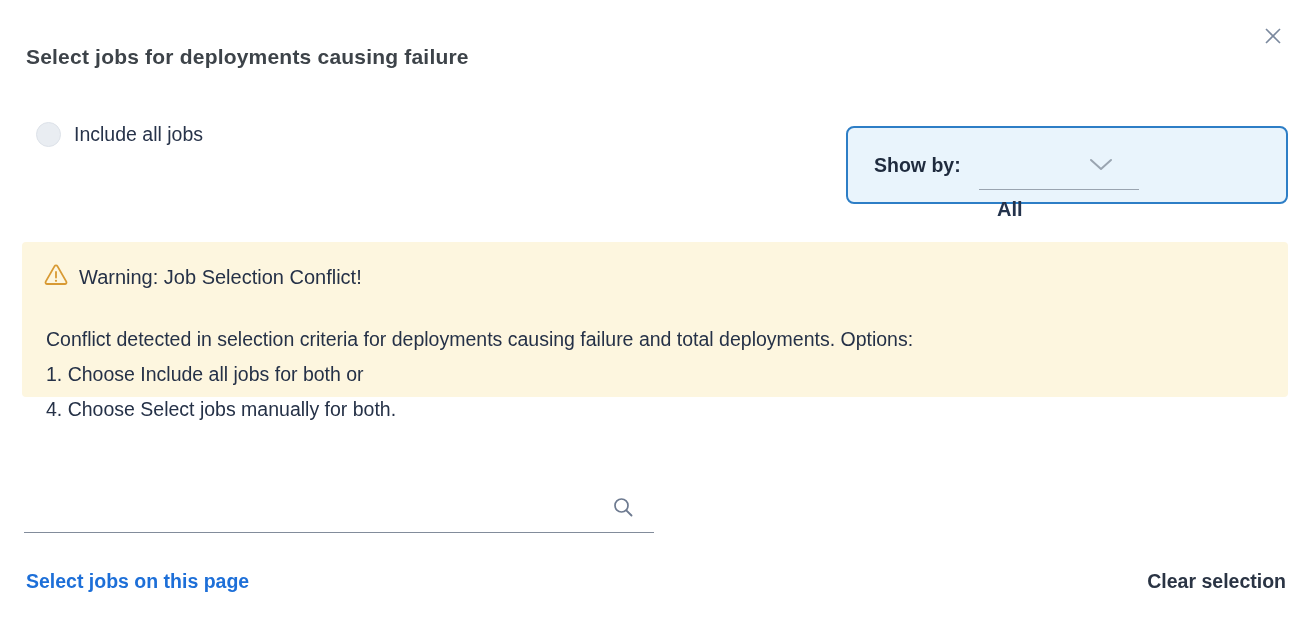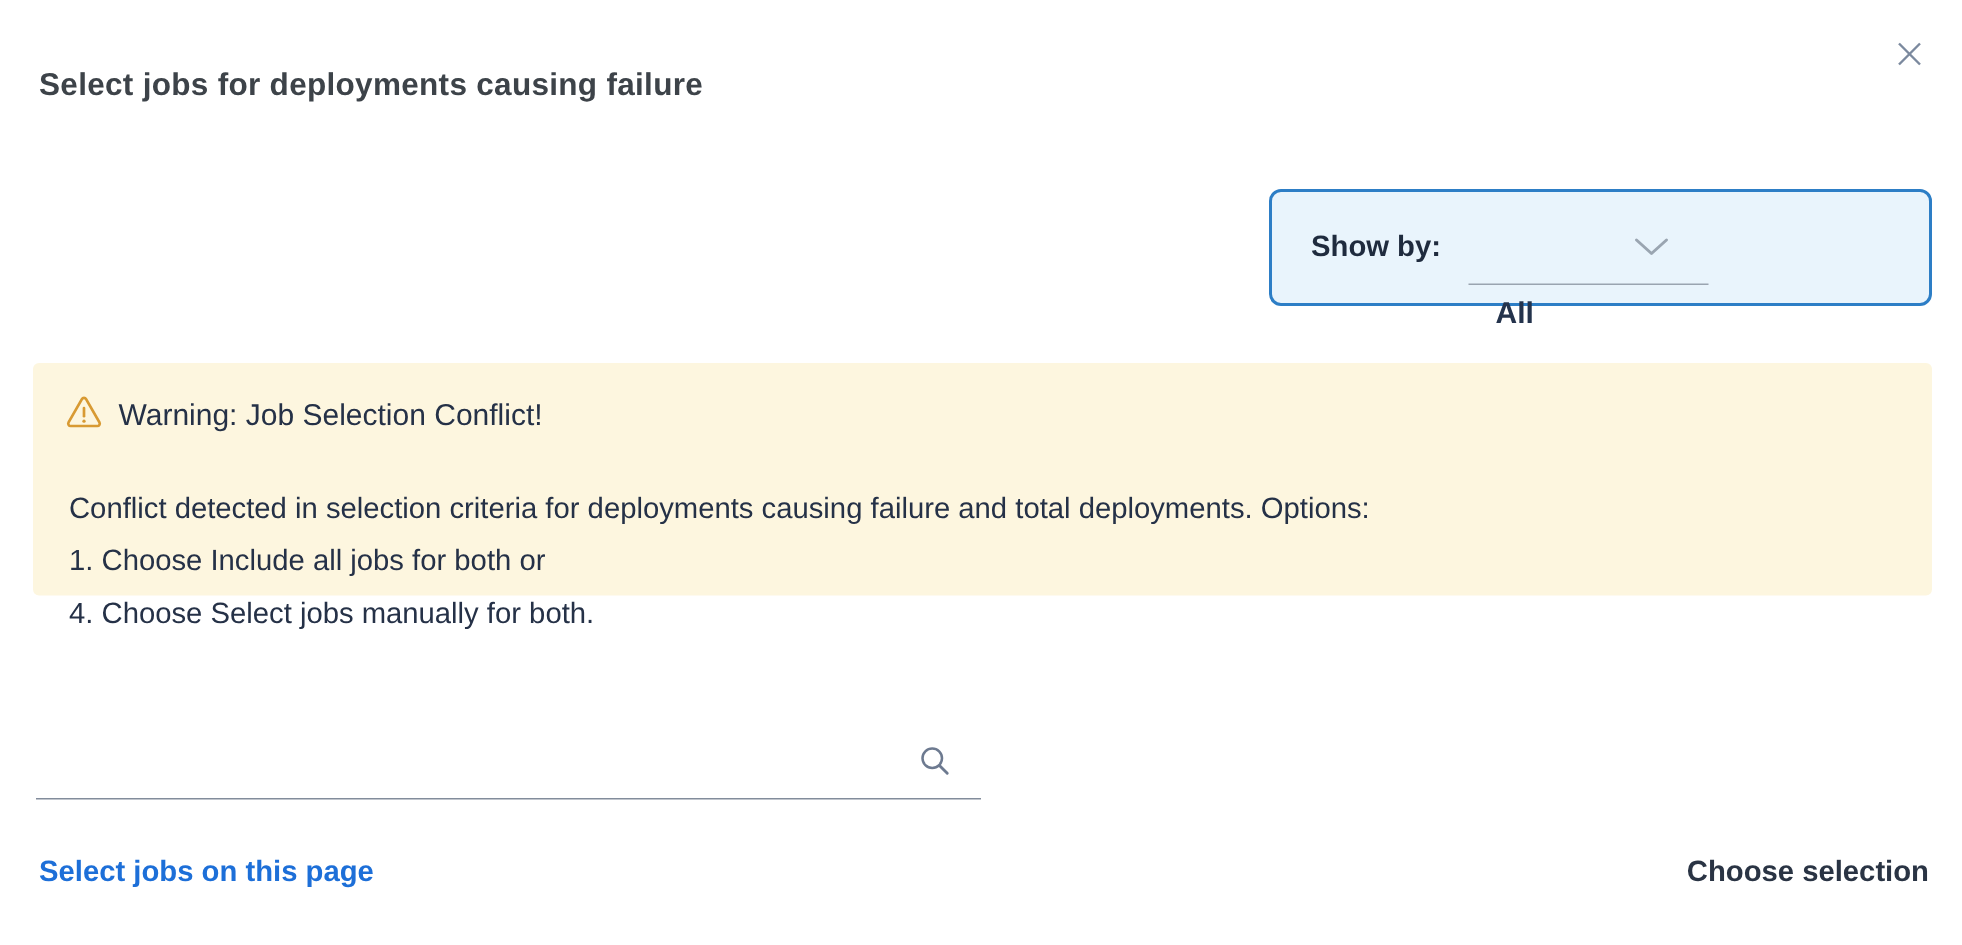--- a/index.html
+++ b/index.html
@@ -70,20 +70,24 @@
     <svg width="20" height="20" viewBox="0 0 20 20">
       <line x1="3" y1="3" x2="17" y2="17" stroke="#7b899e" stroke-width="1.6"></line>
       <line x1="17" y1="3" x2="3" y2="17" stroke="#7b899e" stroke-width="1.6"></line>
     </svg>
   </span>
 </button>
 
 <h1 class="dialog-title">Select jobs for deployments causing failure</h1>
 
 <div class="radio-group">
+  <div class="radio-row">
+    <span class="radio-circle unchecked"></span>
+    <span class="radio-label">Include all jobs</span>
+  </div>
 </div>
 
 <div class="showby-panel">
   <span class="showby-label">Show by:</span>
   <div class="showby-select">
     <span class="showby-value">All</span>
     <span class="showby-chevron">
       <svg width="24" height="14" viewBox="0 0 24 14">
         <polyline points="2,2 12,11 22,2" fill="none" stroke="#9aa5b1" stroke-width="2" stroke-linecap="round" stroke-linejoin="round"></polyline>
       </svg>
@@ -113,13 +117,13 @@
   <span class="search-icon">
     <svg width="22" height="22" viewBox="0 0 22 22">
       <circle cx="9.5" cy="9.5" r="6.5" fill="none" stroke="#6d7a90" stroke-width="1.7"></circle>
       <line x1="14.3" y1="14.3" x2="19.5" y2="19.5" stroke="#6d7a90" stroke-width="1.9" stroke-linecap="round"></line>
     </svg>
   </span>
 </div>
 
 <a class="select-page-link">Select jobs on this page</a>
 
-<span class="clear-selection">Choose selection</span>
+<span class="clear-selection">Clear selection</span>
 
 </body></html>

